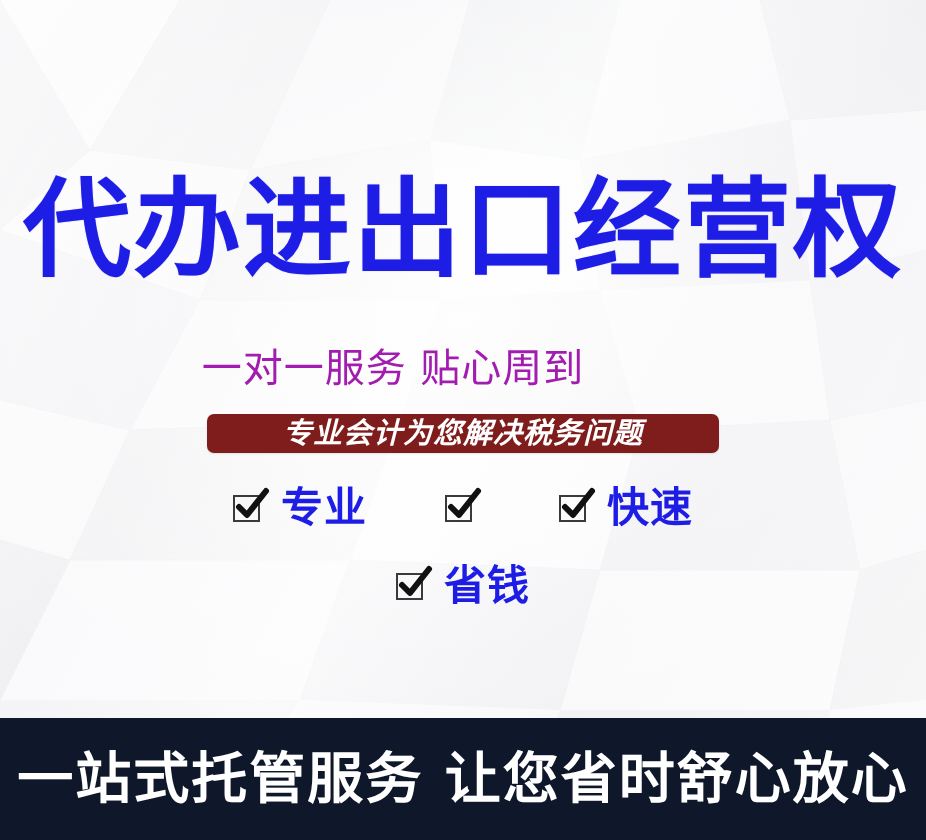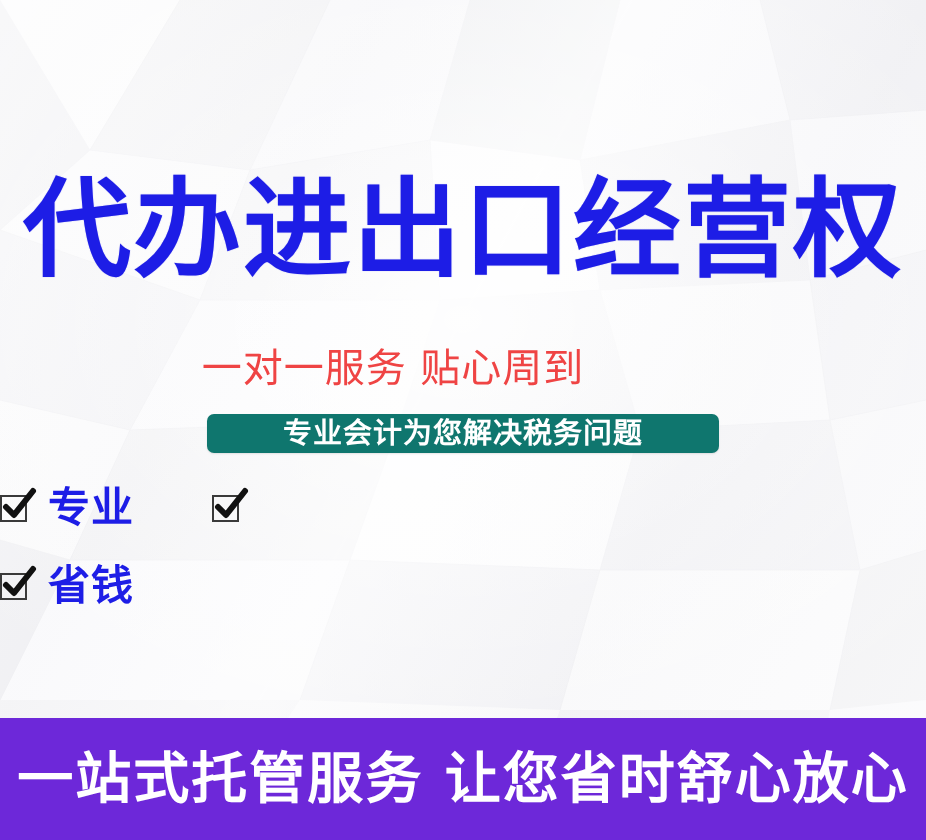--- a/index.html
+++ b/index.html
@@ -69,65 +69,67 @@
     text-shadow: 0 0 1px rgba(29,29,230,0.45);
   }
 
   
   .subtitle {
     position: absolute;
     top: 344px;
     left: 0;
     width: 786px;
     text-align: center;
-    color: #ef4444;
+    color: #a21caf;
     font-size: 40px;
     line-height: 48px;
     font-weight: 400;
     letter-spacing: 1px;
     white-space: nowrap;
     font-family: "DejaVu Sans", "Liberation Sans", sans-serif;
   }
 
   
   .pill-wrap {
     position: absolute;
     top: 414px;
     left: 0;
     width: 926px;
     display: flex;
     justify-content: center;
   }
   .pill {
-    background: #0f766e;
+    background: #7f1d1d;
     color: #ffffff;
     width: 512px;
     height: 39px;
     border-radius: 7px;
     display: flex;
     align-items: center;
     justify-content: center;
     font-size: 29px;
     line-height: 29px;
     font-weight: 700;
     letter-spacing: 1px;
     white-space: nowrap;
     font-family: "DejaVu Sans", "Liberation Sans", sans-serif;
     box-shadow: 0 1px 2px rgba(0,0,0,0.10);
+    font-style: italic;
   }
 
   
   .features {
     position: absolute;
     top: 485px;
     left: 0;
     width: 926px;
   }
   .feat-row {
     display: flex;
+    justify-content: center;
     align-items: center;
     white-space: nowrap;
   }
   .feat-row.row-1 { gap: 78px; }
   .feat-row.row-2 { gap: 78px; margin-top: 32px; }
 
   .feat-item {
     display: flex;
     align-items: center;
     gap: 12px;
@@ -165,21 +167,21 @@
     font-family: "DejaVu Sans", "Liberation Sans", sans-serif;
   }
 
   
   .bottom-band {
     position: absolute;
     left: 0;
     top: 718px;
     width: 926px;
     height: 122px;
-    background: #6d28d9;
+    background: #0f172a;
     display: flex;
     align-items: center;
     justify-content: center;
   }
   .bottom-band-text {
     color: #ffffff;
     font-size: 56px;
     line-height: 64px;
     font-weight: 700;
     letter-spacing: 2px;
@@ -268,20 +270,29 @@
 
         <div class="feat-item">
           <span class="check-mark">
             <span class="box"></span>
             <svg viewBox="0 0 34 34" aria-hidden="true">
               <path d="M4 18 L12 26 L31 2" fill="none" stroke="#111111" stroke-width="6" stroke-linecap="round" stroke-linejoin="round"></path>
             </svg>
           </span>
         </div>
 
+        <div class="feat-item">
+          <span class="check-mark">
+            <span class="box"></span>
+            <svg viewBox="0 0 34 34" aria-hidden="true">
+              <path d="M4 18 L12 26 L31 2" fill="none" stroke="#111111" stroke-width="6" stroke-linecap="round" stroke-linejoin="round"></path>
+            </svg>
+          </span>
+          <span class="feat-label">快速</span>
+        </div>
 
       </div>
 
       <div class="feat-row row-2">
 
         <div class="feat-item">
           <span class="check-mark">
             <span class="box"></span>
             <svg viewBox="0 0 34 34" aria-hidden="true">
               <path d="M4 18 L12 26 L31 2" fill="none" stroke="#111111" stroke-width="6" stroke-linecap="round" stroke-linejoin="round"></path>

